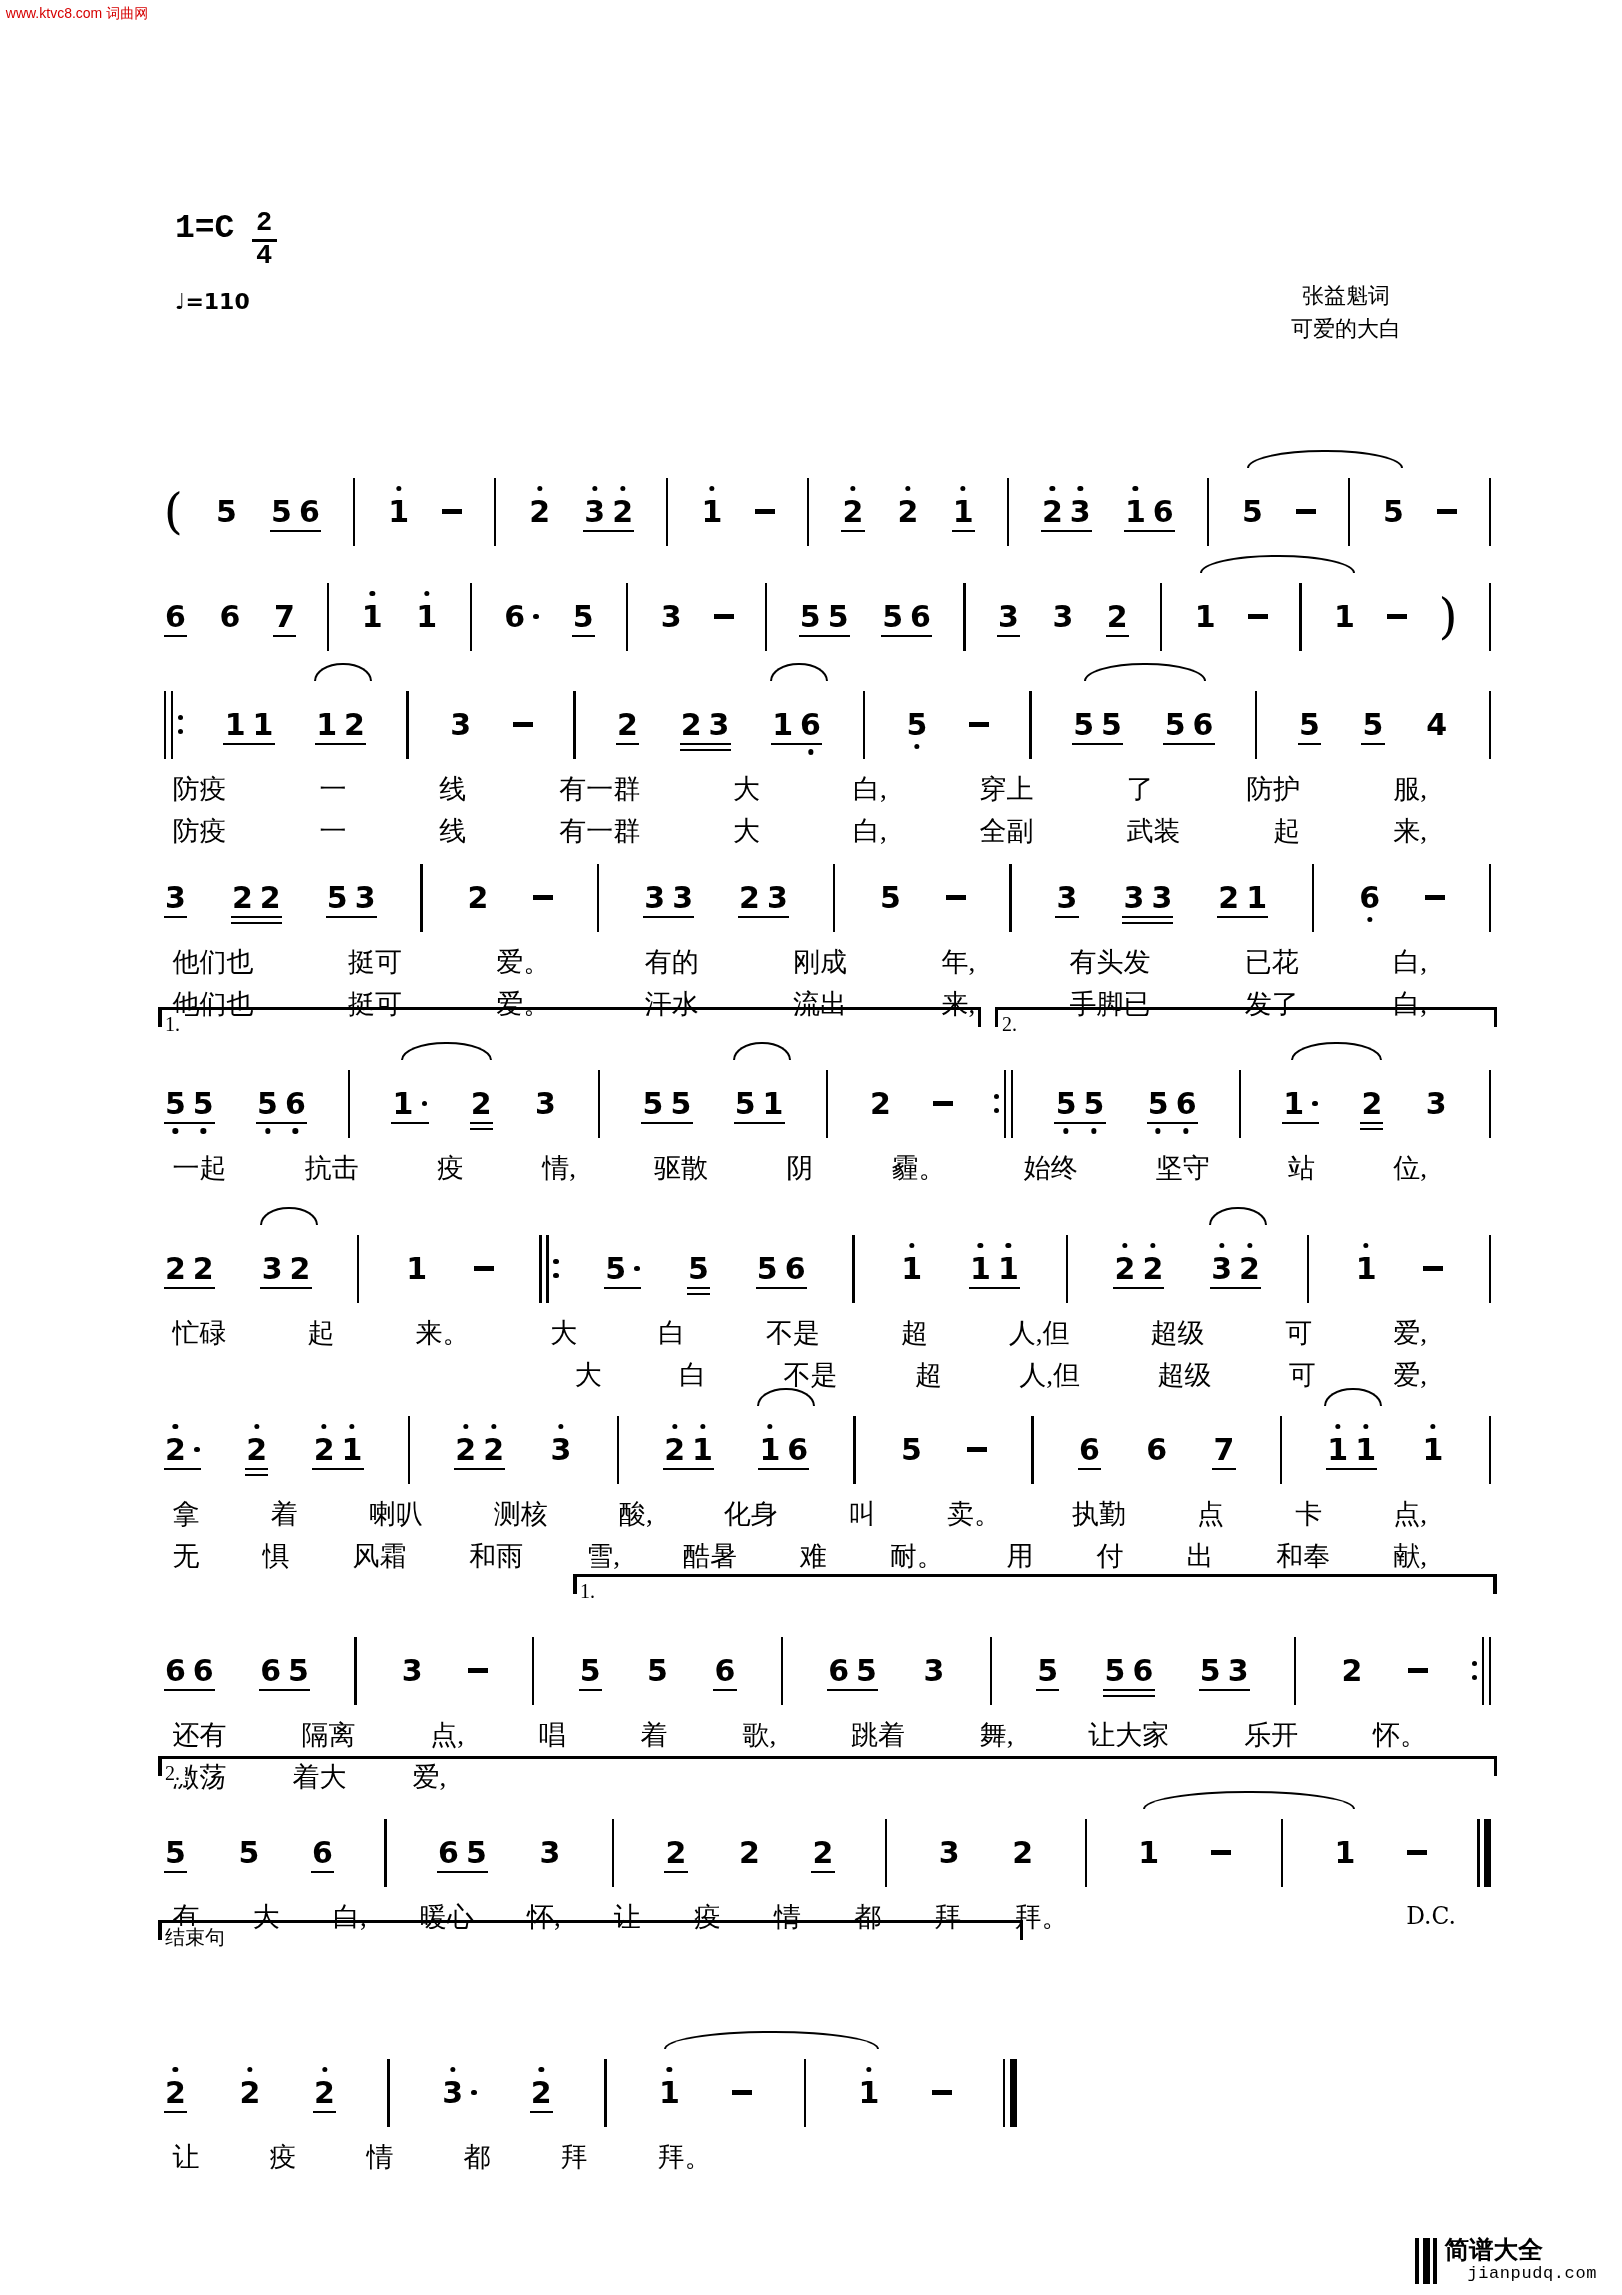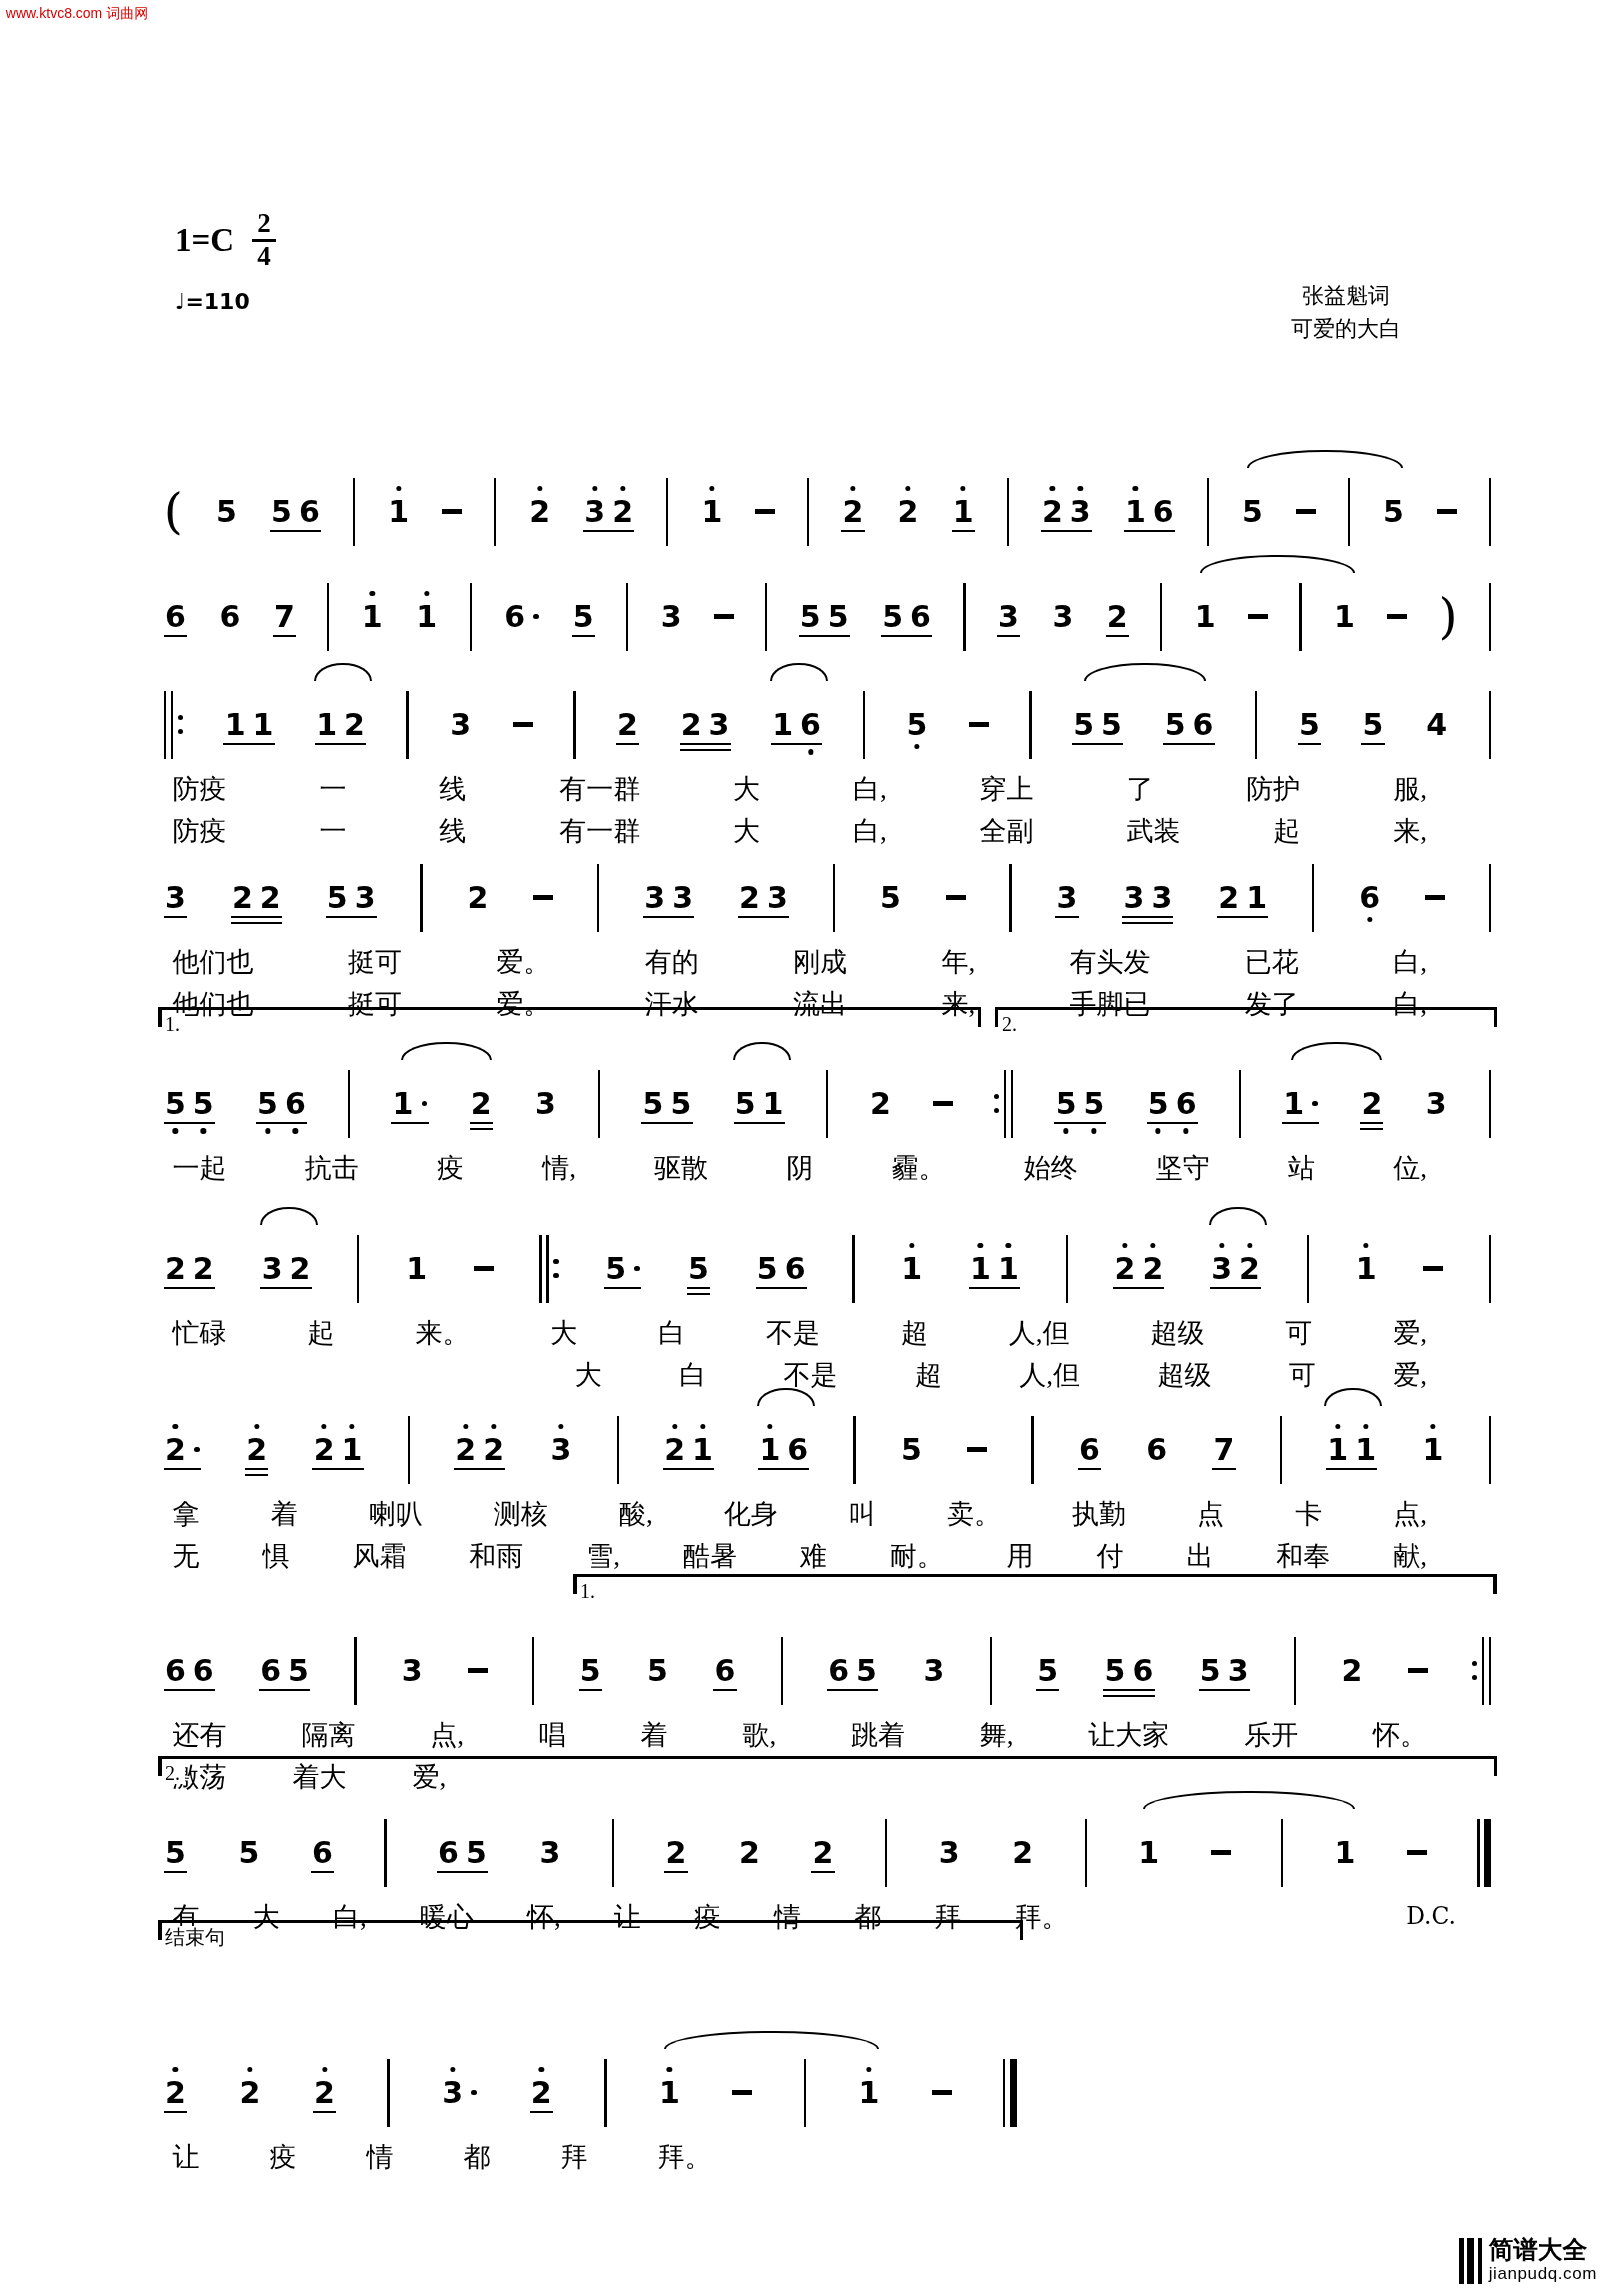--- a/index.html
+++ b/index.html
@@ -4,22 +4,22 @@
 <style>
   html,body{margin:0;padding:0;background:#ffffff;}
   .page{position:relative;width:1623px;height:2295px;background:#ffffff;overflow:hidden;color:#000;}
 
   .wm-top{position:absolute;left:5.8px;top:4.7px;color:#d60000;font-size:14px;font-family:"Liberation Sans",sans-serif;white-space:nowrap;}
 
   .title{position:absolute;top:105px;left:0;right:0;margin:0;text-align:center;
     font-family:"Liberation Serif",serif;font-weight:bold;font-size:57px;line-height:1.05;
     letter-spacing:0.42em;text-indent:0.42em;}
 
-  .keysig{position:absolute;left:175px;top:210px;display:flex;align-items:center;gap:17.5px;
-    font-family:Liberation Serif, serif;font-size:33px;font-weight:bold;}
+  .keysig{position:absolute;left:175px;top:210px;display:flex;gap:17.5px;
+    font-family:Liberation Mono, monospace;font-size:33px;font-weight:bold;}
   .frac{display:inline-flex;flex-direction:column;align-items:center;font-size:27px;font-weight:bold;line-height:1.0;}
   .frac .bar2{width:24.6px;height:2.9px;background:#000;margin:1.8px 0;}
 
   .credits{position:absolute;right:222px;top:279px;text-align:center;
     font-family:"Liberation Serif",serif;font-size:22px;line-height:1.5;}
 
   .tempo{position:absolute;left:175px;top:289px;font-family:"DejaVu Sans",sans-serif;font-size:22px;font-weight:bold;}
 
   #score{position:absolute;left:0;top:0;right:0;bottom:0;}
   .system{position:absolute;left:158px;width:1339px;}
@@ -54,21 +54,21 @@
   .lyr{display:inline-block;}
   .ph{visibility:hidden;min-width:2.1em;}
   .dc{position:absolute;right:41px;top:5.8px;font-family:"DejaVu Serif",serif;font-size:23.4px;}
 
   .footer{position:absolute;right:26px;top:2236px;display:flex;align-items:flex-start;gap:7px;}
   .fbars{display:flex;align-items:stretch;gap:3.5px;height:46px;padding-top:2.3px;}
   .fbars i{display:block;width:4.1px;background:#000;}
   .fbars i:nth-child(2){width:7px;}
   .ftext{display:flex;flex-direction:column;}
   .fbrand{font-family:"Liberation Serif",serif;font-weight:bold;font-size:24.6px;line-height:1.1;}
-  .fdomain{font-family:Liberation Sans, sans-serif;font-size:17px;letter-spacing:0.6px;line-height:1.3;}
+  .fdomain{font-family:Liberation Mono, monospace;font-size:17px;letter-spacing:0.6px;line-height:1.3;margin-left:23px;}
 </style>
 </head>
 <body>
 
 <div class="page">
   <div class="wm-top">www.ktvc8.com 词曲网</div>
 
 
   <div class="keysig">
     <span>1=C</span>

